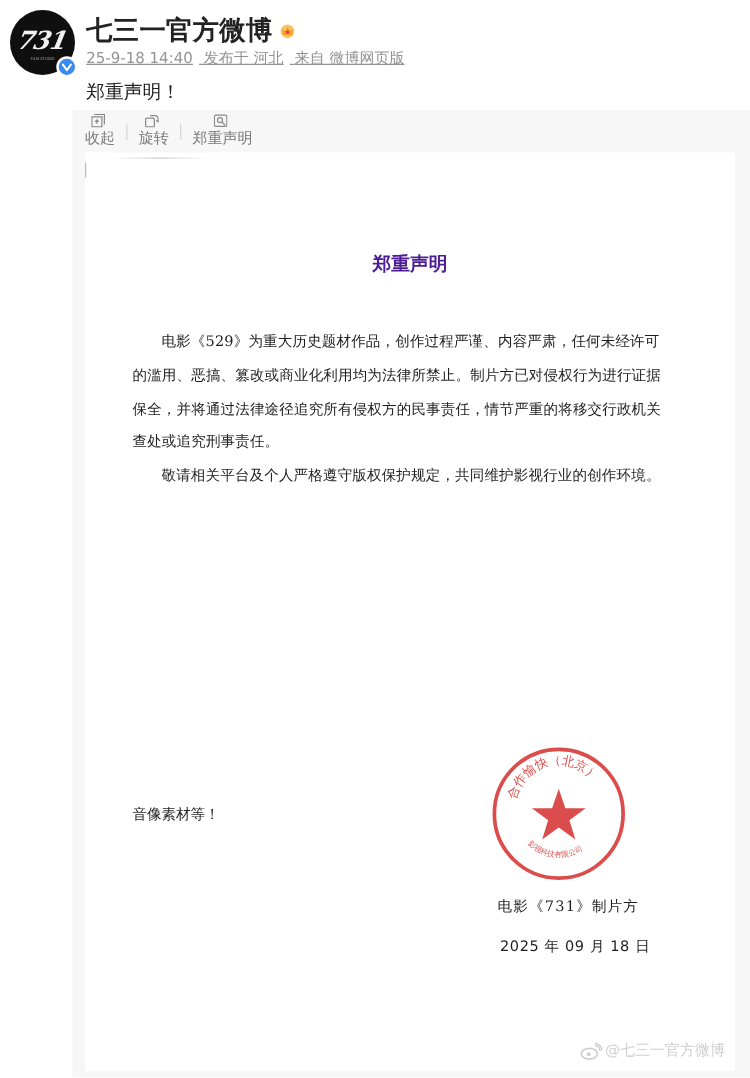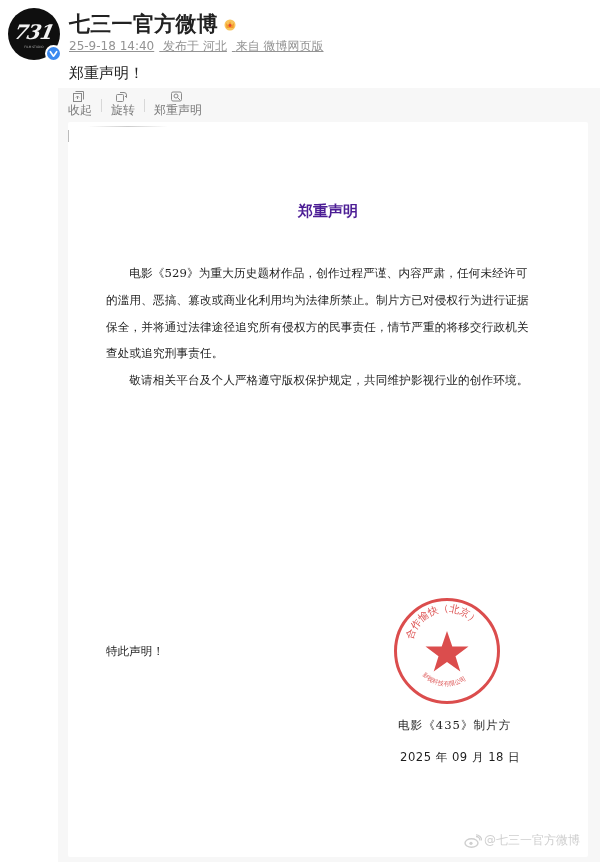--- a/index.html
+++ b/index.html
@@ -172,35 +172,35 @@
     <div class="doc-leftline"></div>
     <div class="doc-topline"></div>
 
     <div class="doc-title">郑重声明</div>
 
     <div class="doc-body">
       <p class="indent">电影《529》为重大历史题材作品，创作过程严谨、内容严肃，任何未经许可的滥用、恶搞、篡改或商业化利用均为法律所禁止。制片方已对侵权行为进行证据保全，并将通过法律途径追究所有侵权方的民事责任，情节严重的将移交行政机关查处或追究刑事责任。</p>
       <p class="indent">敬请相关平台及个人严格遵守版权保护规定，共同维护影视行业的创作环境。</p>
     </div>
 
-    <div class="closing">特此声明！</div>
+    <div class="closing">音像素材等！</div>
 
     <div class="seal">
       <svg class="seal-inner-text" viewBox="0 0 100 100">
         <defs>
           <path id="topArc" d="M 16 54 A 35 35 0 1 1 84 54"></path>
           <path id="botArc" d="M 22 70 A 34 34 0 0 0 78 70"></path>
         </defs>
         <text font-size="10" fill="#d83a3a" font-family="DejaVu Serif, serif"><textPath href="#topArc" startOffset="12%">合作愉快（北京）</textPath></text>
         <text font-size="6" fill="#d83a3a" font-family="DejaVu Sans, sans-serif"><textPath href="#botArc" startOffset="8%">影视科技有限公司</textPath></text>
         <polygon points="50,30 55.3,45.5 71.5,45.5 58.5,55.2 63.3,70.5 50,61 36.7,70.5 41.5,55.2 28.5,45.5 44.7,45.5" fill="#d83a3a"></polygon>
       </svg>
     </div>
 
-    <div class="signer">电影《435》制片方</div>
+    <div class="signer">电影《731》制片方</div>
     <div class="sign-date">2025 年 09 月 18 日</div>
 
     <div class="watermark">
       <svg viewBox="0 0 18 14">
         <ellipse cx="7.5" cy="9" rx="6.5" ry="4.3" fill="none" stroke="#cfcfcf" stroke-width="1.4"></ellipse>
         <circle cx="7" cy="9.3" r="1.6" fill="#cfcfcf"></circle>
         <path d="M12 2.5 A4 4 0 0 1 16 6.5" fill="none" stroke="#cfcfcf" stroke-width="1.3"></path>
         <path d="M12 0.8 A5.8 5.8 0 0 1 17.7 6.5" fill="none" stroke="#cfcfcf" stroke-width="1.1"></path>
       </svg>
       <span>@七三一官方微博</span>

